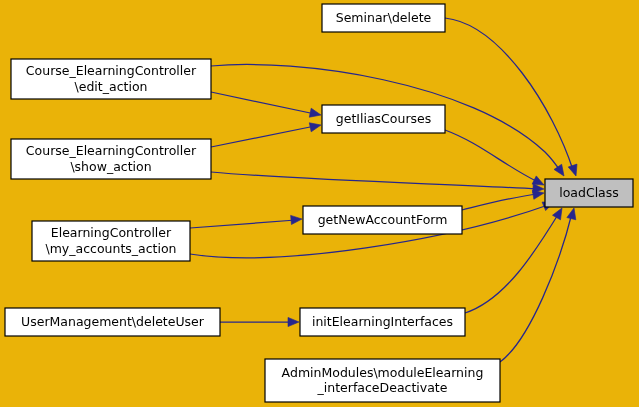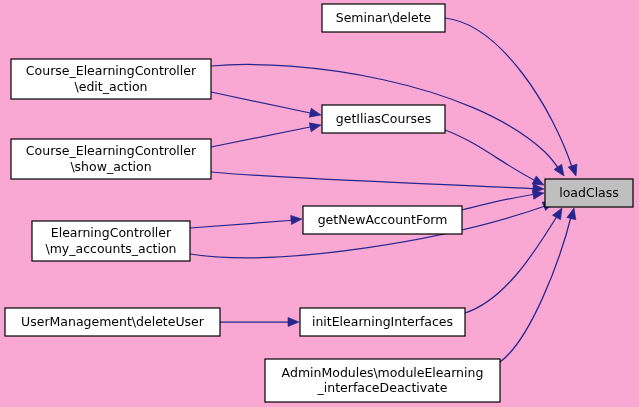--- a/index.html
+++ b/index.html
@@ -7,21 +7,21 @@
     padding: 0;
     background: #ffffff;
   }
   body {
     font-family: "DejaVu Sans", sans-serif;
   }
   #graph-root {
     position: relative;
     width: 639px;
     height: 407px;
-    background: #f9a8d4;
+    background: #eab308;
     overflow: hidden;
   }
   svg#callgraph {
     display: block;
     width: 639px;
     height: 407px;
   }
   .node-rect {
     stroke: #000000;
     stroke-width: 1.2;

